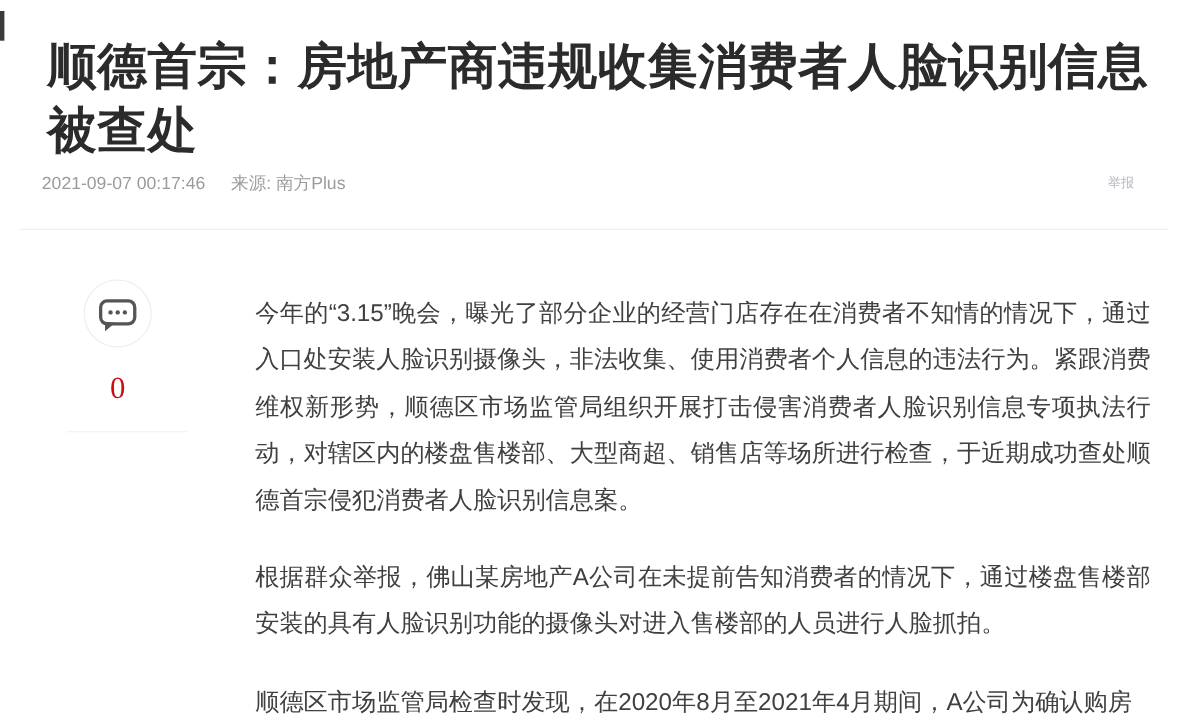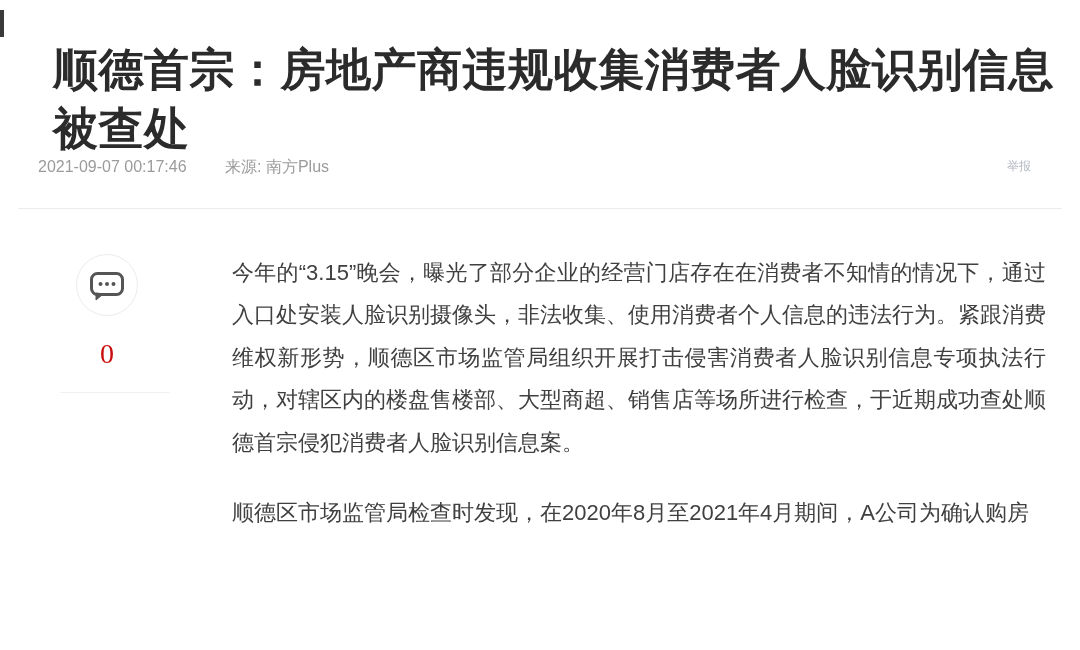--- a/index.html
+++ b/index.html
@@ -19,36 +19,36 @@
   .edge-artifact {
     position: absolute;
     left: 0; top: 10px;
     width: 4px; height: 27px;
     background: #3a3a3a;
   }
   .article-title {
     position: absolute;
     left: 35px; top: 22px;
     width: 1004px;
-    margin: 18px;
+    margin: 8px;
     font-size: 45px;
     line-height: 59px;
     font-weight: 800;
     color: #2b2b2b;
     letter-spacing: 0.5px;
   }
   .meta-row {
     position: absolute;
     left: 38px; top: 157px;
     font-size: 16px;
     color: #9b9b9b;
     white-space: nowrap;
   }
   .meta-source {
-    margin-left: 34px;
+    margin-left: 19px;
   }
   .report-link {
     position: absolute;
     right: 49px; top: 158px;
     font-size: 12px;
     color: #b3b7c0;
     cursor: pointer;
     background: none;
     border: none;
     padding: 0;
@@ -93,21 +93,21 @@
   .article-body {
     position: absolute;
     left: 232px; top: 248px;
     width: 814px;
     font-size: 22px;
     line-height: 42.4px;
     color: #404040;
     text-align: justify;
   }
   .article-body p {
-    margin: 4px 0 28px 0;
+    margin: 16px 0 28px 0;
   }
 </style>
 </head>
 <body>
 
 <div class="page">
 
   <div class="edge-artifact"></div>
 
   <h1 class="article-title">顺德首宗：房地产商违规收集消费者人脸识别信息被查处</h1>
@@ -132,16 +132,17 @@
       </svg>
     </span>
   </button>
 
   <div class="comment-count">0</div>
 
   <div class="side-divider"></div>
 
   <article class="article-body">
     <p>今年的“3.15”晚会，曝光了部分企业的经营门店存在在消费者不知情的情况下，通过入口处安装人脸识别摄像头，非法收集、使用消费者个人信息的违法行为。紧跟消费维权新形势，顺德区市场监管局组织开展打击侵害消费者人脸识别信息专项执法行动，对辖区内的楼盘售楼部、大型商超、销售店等场所进行检查，于近期成功查处顺德首宗侵犯消费者人脸识别信息案。</p>
+    <p>根据群众举报，佛山某房地产A公司在未提前告知消费者的情况下，通过楼盘售楼部安装的具有人脸识别功能的摄像头对进入售楼部的人员进行人脸抓拍。</p>
     <p>顺德区市场监管局检查时发现，在2020年8月至2021年4月期间，A公司为确认购房</p>
   </article>
 
 </div>
 
 </body></html>

